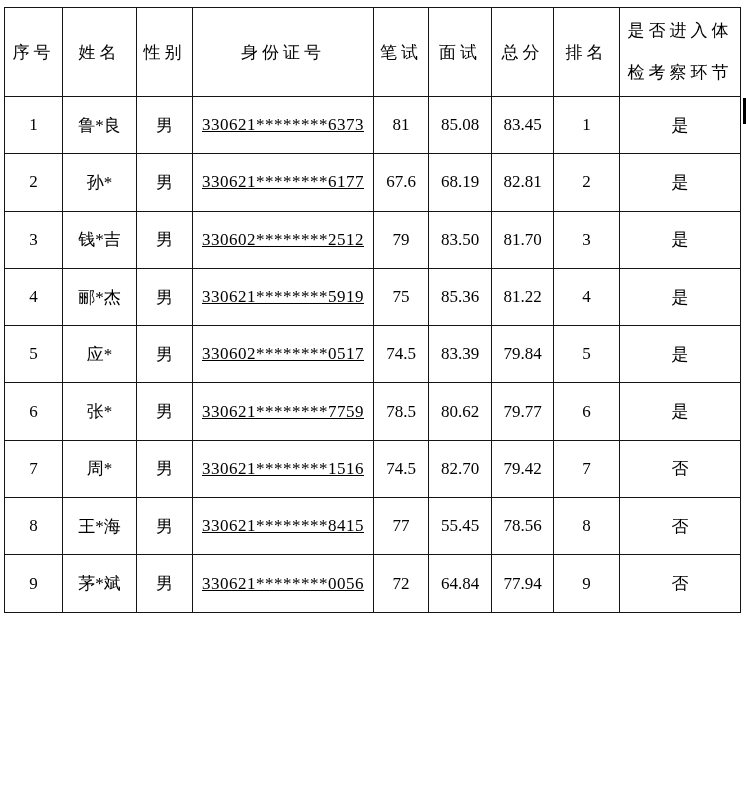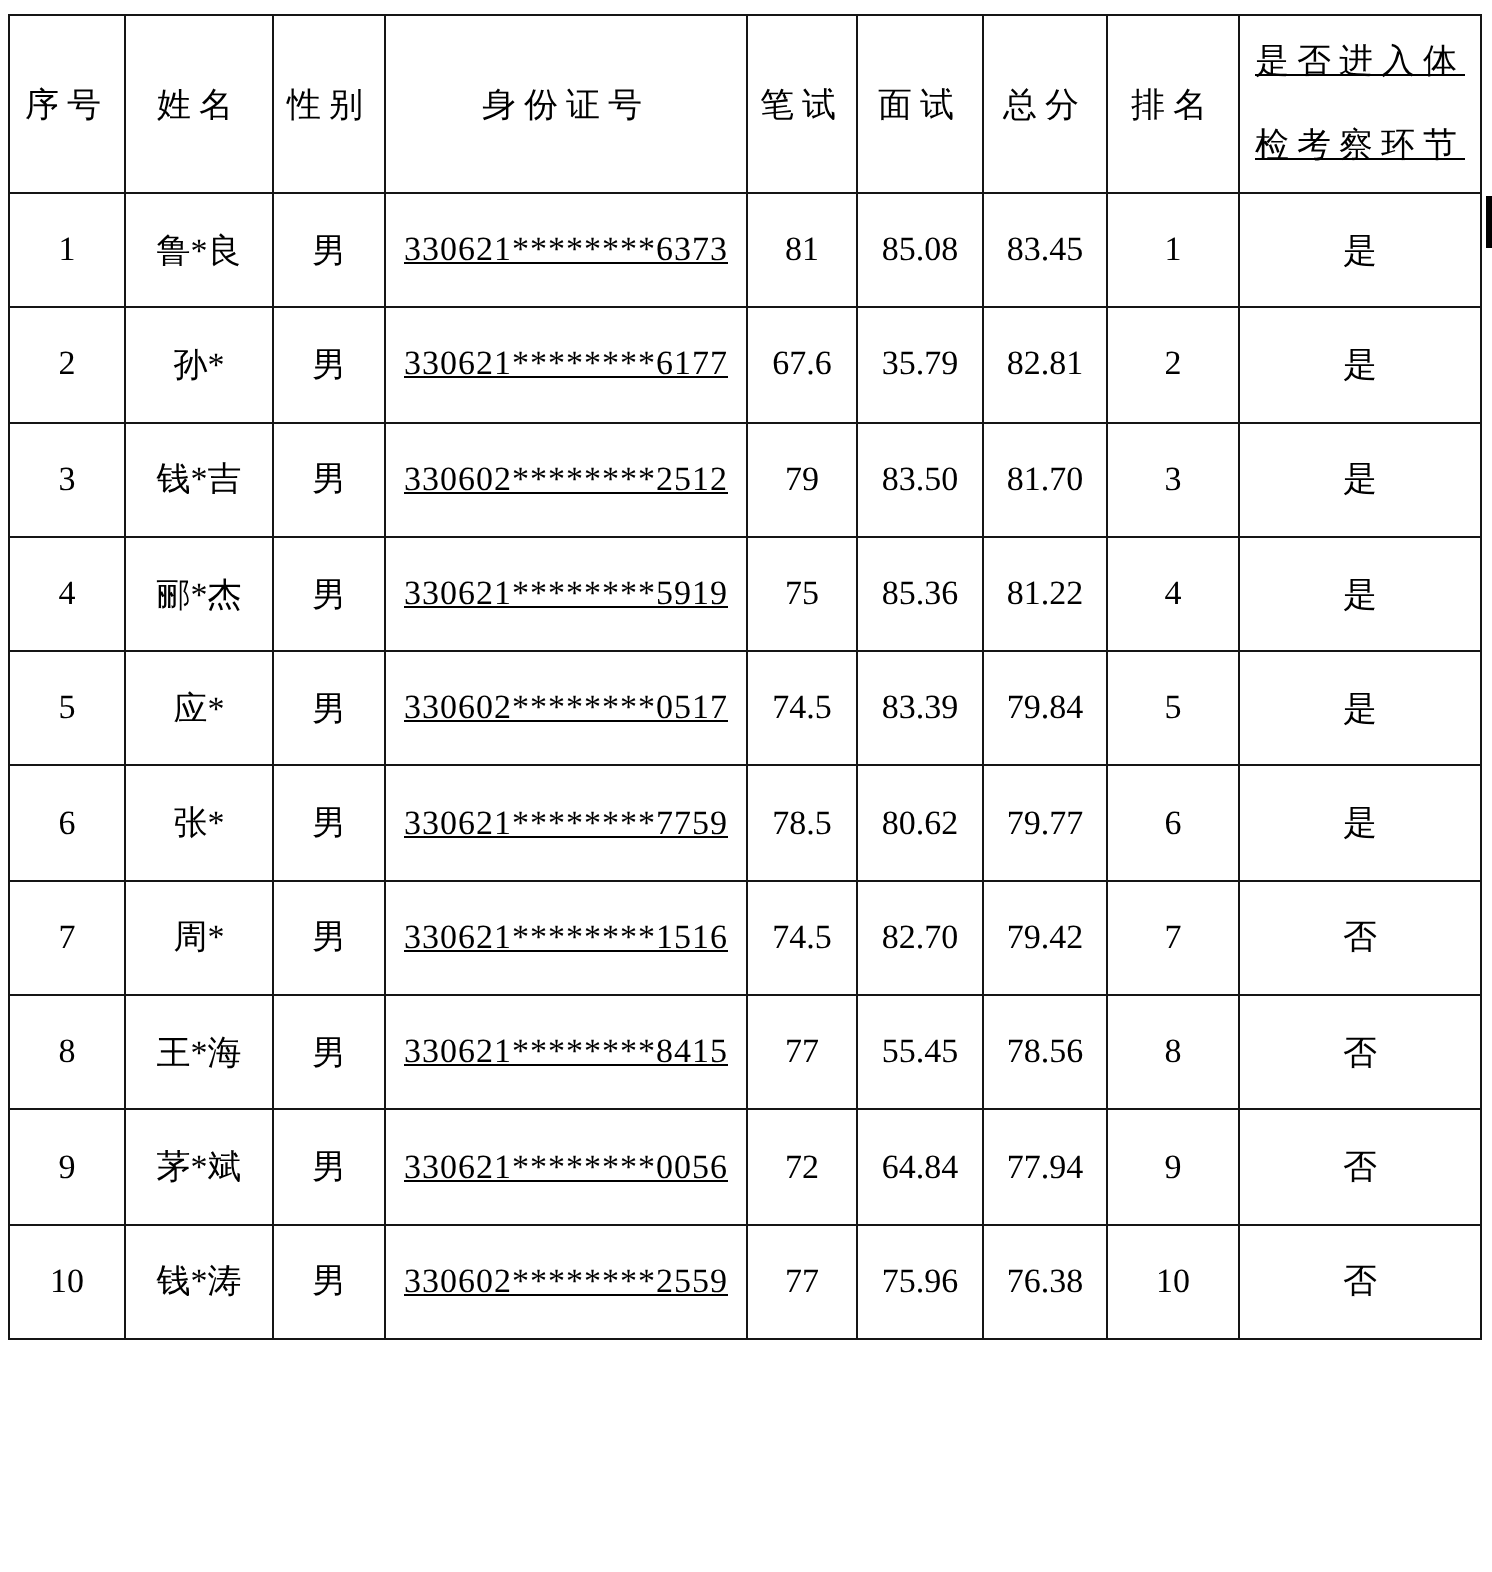--- a/index.html
+++ b/index.html
@@ -36,21 +36,20 @@
     padding: 0 2px;
     overflow: hidden;
   }
   thead tr { height: 89px; }
   tbody tr { height: 57.3px; }
   th.header-cell { letter-spacing: 4px; }
   th.header-cell .wrap-limit {
     display: inline-block;
     max-width: 112px;
     line-height: 42px;
-    text-decoration: underline;
   }
   td.cell-id-number { letter-spacing: 0.5px; text-decoration: underline; }
   .cursor-mark {
     position: absolute;
     left: 743px;
     top: 98px;
     width: 3px;
     height: 26px;
     background: #000000;
   }
@@ -96,21 +95,21 @@
           <td class="cell-total-score">83.45</td>
           <td class="cell-rank">1</td>
           <td class="cell-enter-medical-inspection">是</td>
         </tr>
         <tr>
           <td class="cell-index">2</td>
           <td class="cell-name">孙*</td>
           <td class="cell-gender">男</td>
           <td class="cell-id-number">330621********6177</td>
           <td class="cell-written-score">67.6</td>
-          <td class="cell-interview-score">35.79</td>
+          <td class="cell-interview-score">68.19</td>
           <td class="cell-total-score">82.81</td>
           <td class="cell-rank">2</td>
           <td class="cell-enter-medical-inspection">是</td>
         </tr>
         <tr>
           <td class="cell-index">3</td>
           <td class="cell-name">钱*吉</td>
           <td class="cell-gender">男</td>
           <td class="cell-id-number">330602********2512</td>
           <td class="cell-written-score">79</td>
@@ -178,29 +177,18 @@
           <td class="cell-index">9</td>
           <td class="cell-name">茅*斌</td>
           <td class="cell-gender">男</td>
           <td class="cell-id-number">330621********0056</td>
           <td class="cell-written-score">72</td>
           <td class="cell-interview-score">64.84</td>
           <td class="cell-total-score">77.94</td>
           <td class="cell-rank">9</td>
           <td class="cell-enter-medical-inspection">否</td>
         </tr>
-        <tr>
-          <td class="cell-index">10</td>
-          <td class="cell-name">钱*涛</td>
-          <td class="cell-gender">男</td>
-          <td class="cell-id-number">330602********2559</td>
-          <td class="cell-written-score">77</td>
-          <td class="cell-interview-score">75.96</td>
-          <td class="cell-total-score">76.38</td>
-          <td class="cell-rank">10</td>
-          <td class="cell-enter-medical-inspection">否</td>
-        </tr>
       </tbody>
   </table>
 
   <div class="cursor-mark"></div>
 
 </div>
 
 </body></html>

